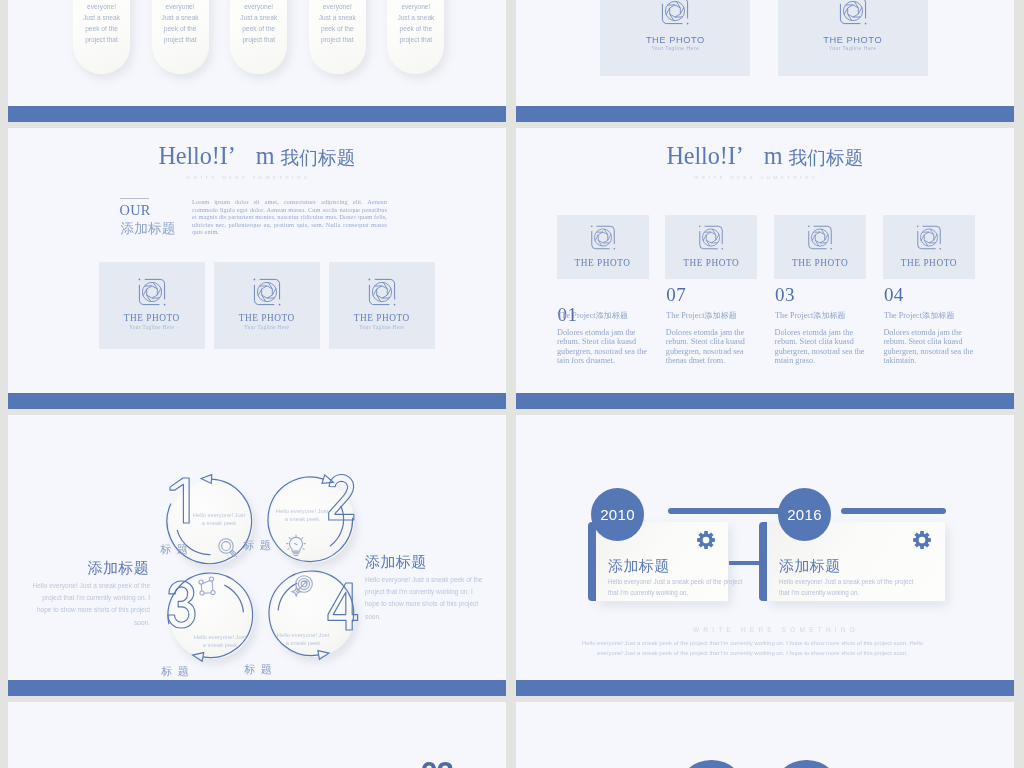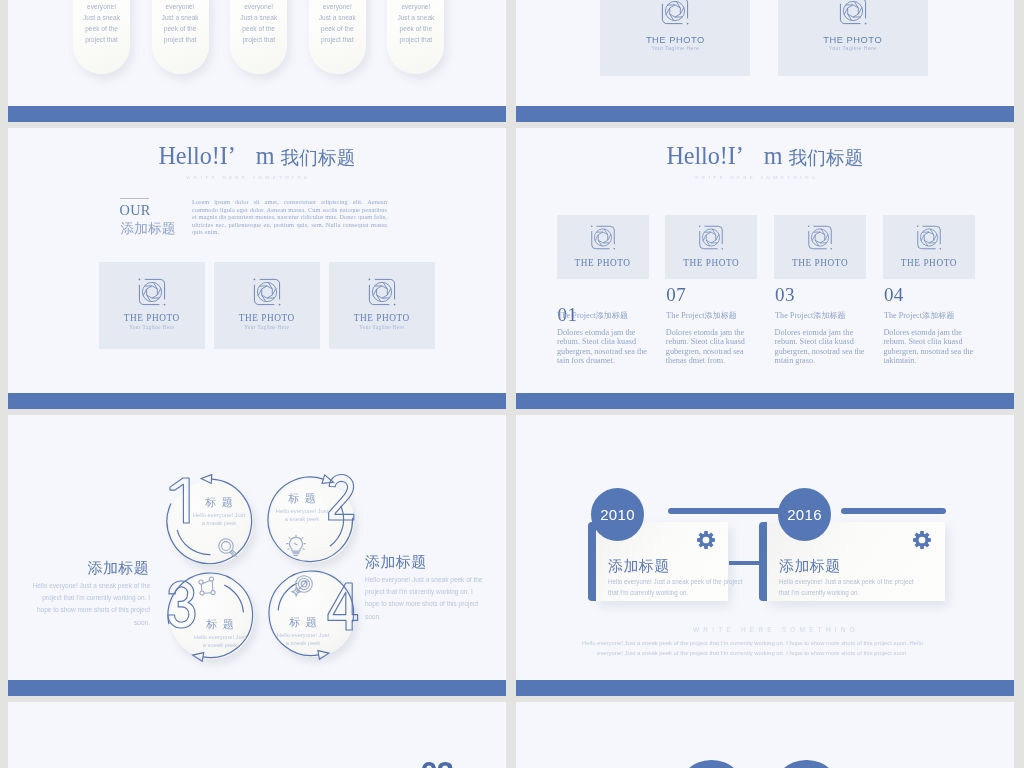--- a/index.html
+++ b/index.html
@@ -39,22 +39,22 @@
 
   
   .pnum{position:absolute;font-size:19px;color:#516ea8;letter-spacing:.4px;line-height:19px;}
   .phead{position:absolute;font-size:8px;color:#8ea2c9;letter-spacing:.1px;white-space:nowrap;}
   .pbody{position:absolute;font-size:8.2px;line-height:9.6px;color:#93a6cc;letter-spacing:0;}
 
   
   .disk{position:absolute;border-radius:50%;
         background:radial-gradient(circle at 38% 32%,#fdfdfd 0%,#f8f8f7 58%,#efefed 100%);
         box-shadow:3px 5px 9px rgba(120,125,140,.18);}
-  .c-title{position:absolute;text-align:center;color:#8a9dc4;font-size:11px;
-           letter-spacing:1.2px;text-indent:1.2px;white-space:nowrap;}
+  .c-title{position:absolute;text-align:left;color:#8a9dc4;font-size:11px;
+           letter-spacing:1.2px;text-indent:1.2px;white-space:nowrap;margin-top:47px;}
   .c-body{position:absolute;text-align:center;color:#bdc7de;font-size:5.8px;
           line-height:7.6px;}
   .sidettl{position:absolute;color:#5c79b4;font-size:15px;letter-spacing:.4px;white-space:nowrap;}
   .sidebody{position:absolute;color:#bac5dd;font-size:6.5px;line-height:12.2px;}
   .cnum{position:absolute;}
 
   
   .tl-line{position:absolute;background:#5577b5;border-radius:3px;height:6px;}
   .tl-circle{position:absolute;border-radius:50%;background:#5577b5;color:#fff;
              text-align:center;font-size:15px;letter-spacing:.3px;}

